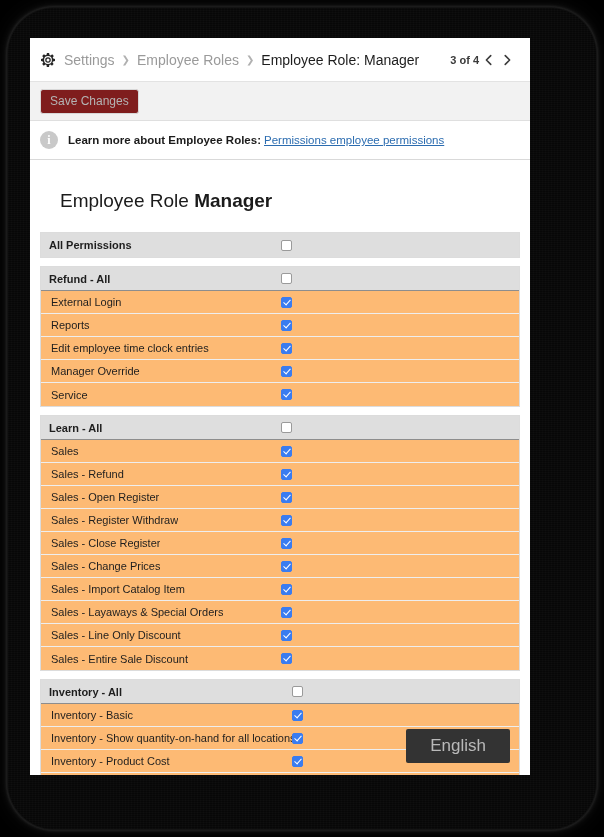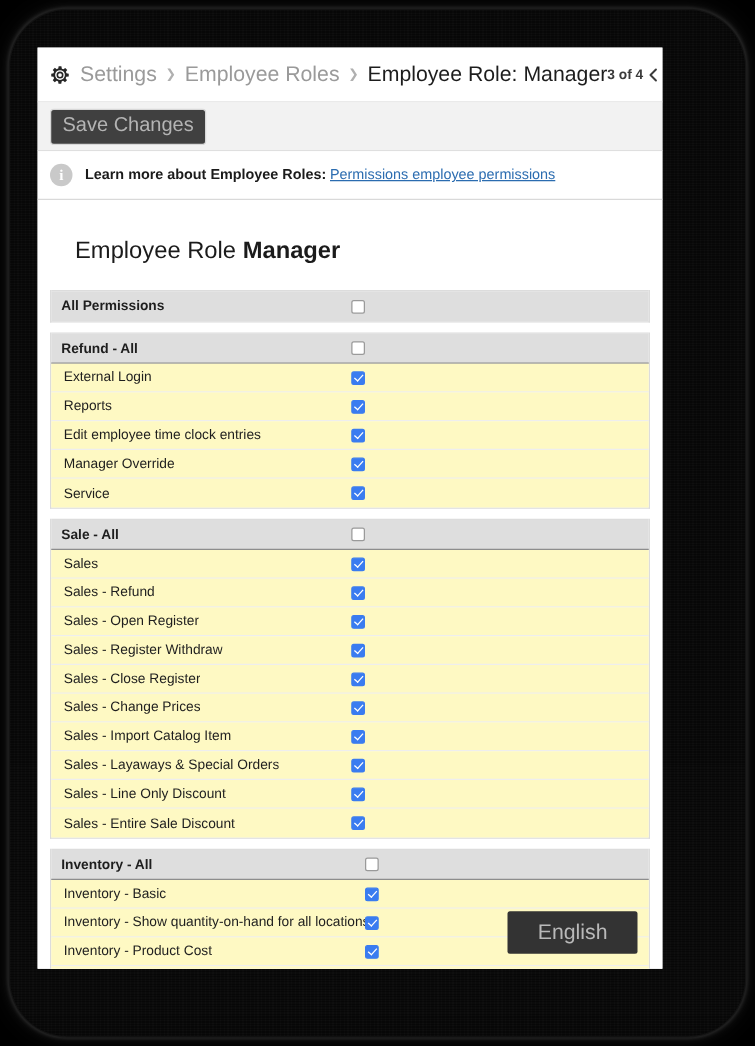--- a/index.html
+++ b/index.html
@@ -59,21 +59,21 @@
     border-bottom: 1px solid #e3e3e3;
   }
   .gear {
     width: 16px; height: 16px;
     flex: 0 0 auto;
     margin-right: 8px;
     color: #262626;
   }
   .gear svg { display: block; }
   .crumb {
-    font-size: 17px;
+    font-size: 14px;
     color: #9a9a9a;
     white-space: nowrap;
   }
   .crumb.current { color: #1d1d1d; }
   .crumb-sep {
     font-size: 10px;
     color: #b0b0b0;
     margin: 0 7px;
     line-height: 1;
   }
@@ -96,23 +96,23 @@
   .actionbar {
     height: 39px;
     background: #f2f2f2;
     border-bottom: 1px solid #dfdfdf;
     display: flex;
     align-items: center;
     padding: 0 10px;
   }
   .btn-save {
     font-family: "Liberation Sans", sans-serif;
-    font-size: 16px;
+    font-size: 12px;
     color: #b4b4b4;
-    background: #404040;
+    background: #7f1d1d;
     border: 1px solid #d8d8d8;
     border-radius: 3px;
     padding: 5px 9px 6px;
     line-height: 1;
   }
 
   
   .infobar {
     height: 39px;
     background: #ffffff;
@@ -168,21 +168,21 @@
   }
   .group { border-top: 1px solid #dcdcdc; }
 
   .row {
     display: flex;
     align-items: center;
     height: 23px;
     font-size: 11px;
     color: #1e1e1e;
     border-bottom: 1px solid #eeeeee;
-    background: #fef9c3;
+    background: #fdba74;
   }
   .row:last-child { border-bottom: none; }
   .row.header {
     background: #dedede;
     font-weight: bold;
     height: 24px;
     border-bottom: 1px solid #8d8d8d;
   }
   .row-label {
     padding-left: 10px;
@@ -339,21 +339,21 @@
                 <div class="row-label">Service</div>
                 <div class="cb-cell">
                   <span class="cb checked"></span>
                 </div>
               </div>
             </div>
           </div>
           <div class="perm-table" style="margin-top: 8px;">
             <div class="group">
               <div class="row header">
-                <div class="row-label">Sale - All</div>
+                <div class="row-label">Learn - All</div>
                 <div class="cb-cell">
                   <span class="cb"></span>
                 </div>
               </div>
               <div class="row">
                 <div class="row-label">Sales</div>
                 <div class="cb-cell">
                   <span class="cb checked"></span>
                 </div>
               </div>

